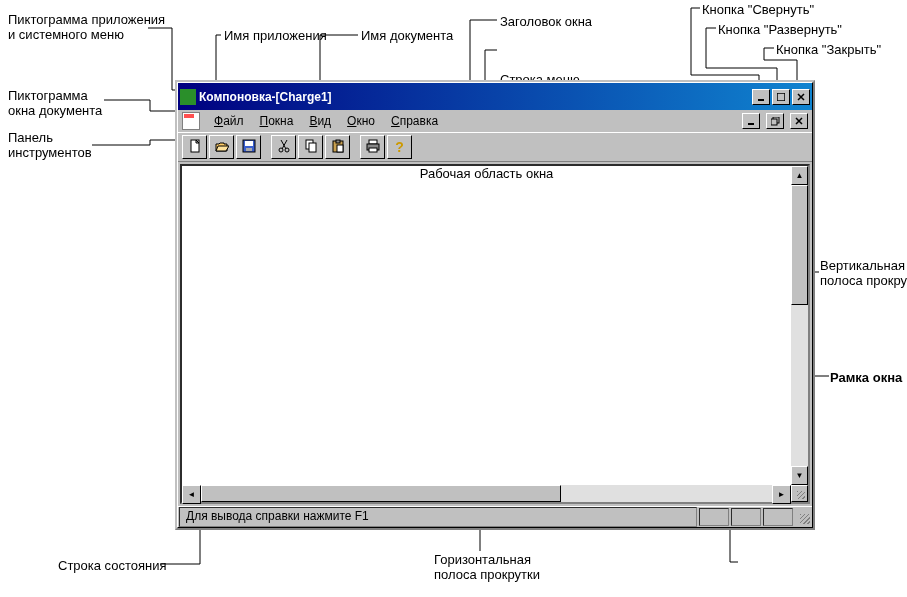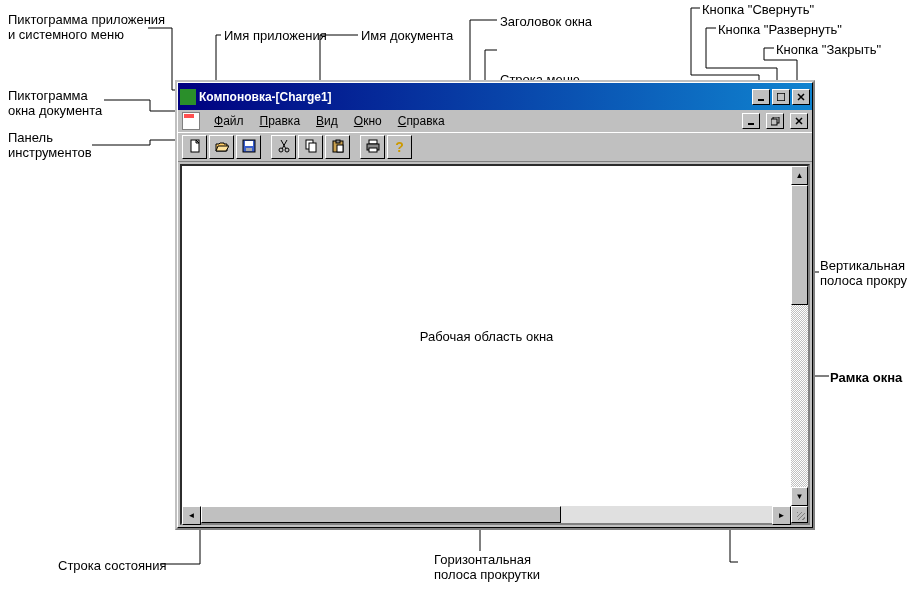--- a/index.html
+++ b/index.html
@@ -15,21 +15,21 @@
   .menubar{height:22px;background:#c0c0c0;display:flex;align-items:center;padding:0 4px;gap:4px;}
   .doc-icon{width:16px;height:16px;background:#fff;border:1px solid #808080;margin-right:4px;position:relative;}
   .doc-icon::after{content:"";position:absolute;top:1px;left:1px;width:10px;height:4px;background:#ff5050;}
   .menu-item{padding:2px 6px;font-size:12px;}
   .menu-item u{text-decoration:underline;}
   .toolbar{height:28px;background:#c0c0c0;border-top:1px solid #fff;border-bottom:1px solid #808080;display:flex;align-items:center;padding:0 4px;gap:2px;}
   .tool-btn{width:23px;height:22px;background:#c0c0c0;border:1px solid #000;border-left-color:#fff;border-top-color:#fff;display:flex;align-items:center;justify-content:center;}
   .tool-sep{width:6px;}
   .work-wrap{flex:1;display:flex;flex-direction:column;border:2px inset #808080;margin:2px;background:#c0c0c0;}
   .work-inner{flex:1;display:flex;}
-  .work-area{flex:1;background:#fff;display:flex;align-items:center;justify-content:center;color:#000;font-size:13px;}
+  .work-area{flex:1;background:#fff;display:flex;align-items:flex-start;justify-content:center;color:#000;font-size:13px;}
   .vscroll{width:17px;background:#c0c0c0;display:flex;flex-direction:column;}
   .sc-btn{height:17px;background:#c0c0c0;border:1px solid #000;border-left-color:#fff;border-top-color:#fff;display:flex;align-items:center;justify-content:center;font-size:8px;}
   .sc-track-v{flex:1;background:repeating-conic-gradient(#c0c0c0 0 25%,#fff 0 50%) 0/2px 2px;position:relative;}
   .sc-thumb-v{position:absolute;left:0;width:100%;background:#c0c0c0;border:1px solid #000;border-left-color:#fff;border-top-color:#fff;box-sizing:border-box;}
   .hscroll{height:17px;display:flex;}
   .sc-track-h{flex:1;background:repeating-conic-gradient(#c0c0c0 0 25%,#fff 0 50%) 0/2px 2px;position:relative;}
   .sc-thumb-h{position:absolute;top:0;height:100%;background:#c0c0c0;border:1px solid #000;border-left-color:#fff;border-top-color:#fff;box-sizing:border-box;}
   .grip{width:17px;height:17px;background:#c0c0c0;border:1px solid #000;border-left-color:#fff;border-top-color:#fff;box-sizing:border-box;position:relative;}
   .grip::after{content:"";position:absolute;right:2px;bottom:2px;width:8px;height:8px;background:repeating-linear-gradient(135deg,#808080 0 1px,transparent 1px 3px);}
   .statusbar{height:20px;background:#c0c0c0;display:flex;align-items:center;border-top:1px solid #fff;}
@@ -115,21 +115,21 @@
         <span class="win-btn">
             <svg width="8" height="8">
               <path d="M1 1 L7 7 M7 1 L1 7" stroke="#000" stroke-width="1.5"></path>
             </svg>
           </span>
       </div>
 
       <div class="menubar">
         <span class="doc-icon"></span>
         <span class="menu-item"><u>Ф</u><span>айл</span></span>
-        <span class="menu-item"><u>П</u><span>равка</span></span>
+        <span class="menu-item"><u>П</u><span>окна</span></span>
         <span class="menu-item"><u>В</u><span>ид</span></span>
         <span class="menu-item"><u>О</u><span>кно</span></span>
         <span class="menu-item"><u>С</u><span>правка</span></span>
         <span class="spacer" style="flex:1"></span>
         <span class="win-btn">
             <svg width="8" height="8">
               <rect x="1" y="6" width="6" height="2" fill="#000"></rect>
             </svg>
           </span>
         <span class="win-btn">
@@ -223,17 +223,24 @@
           <div class="sc-track-h">
             <div class="sc-thumb-h" style="left:0;width:360px;"></div>
           </div>
           <div class="sc-btn" style="width:17px;">
               <span>►</span>
             </div>
           <div class="grip"></div>
         </div>
       </div>
 
+      <div class="statusbar">
+        <div class="status-text">Для вывода справки нажмите F1</div>
+        <div class="status-cell"></div>
+        <div class="status-cell"></div>
+        <div class="status-cell"></div>
+        <div class="status-grip"></div>
+      </div>
 
     </div>
   </div>
 
 </div>
 
 </body></html>

